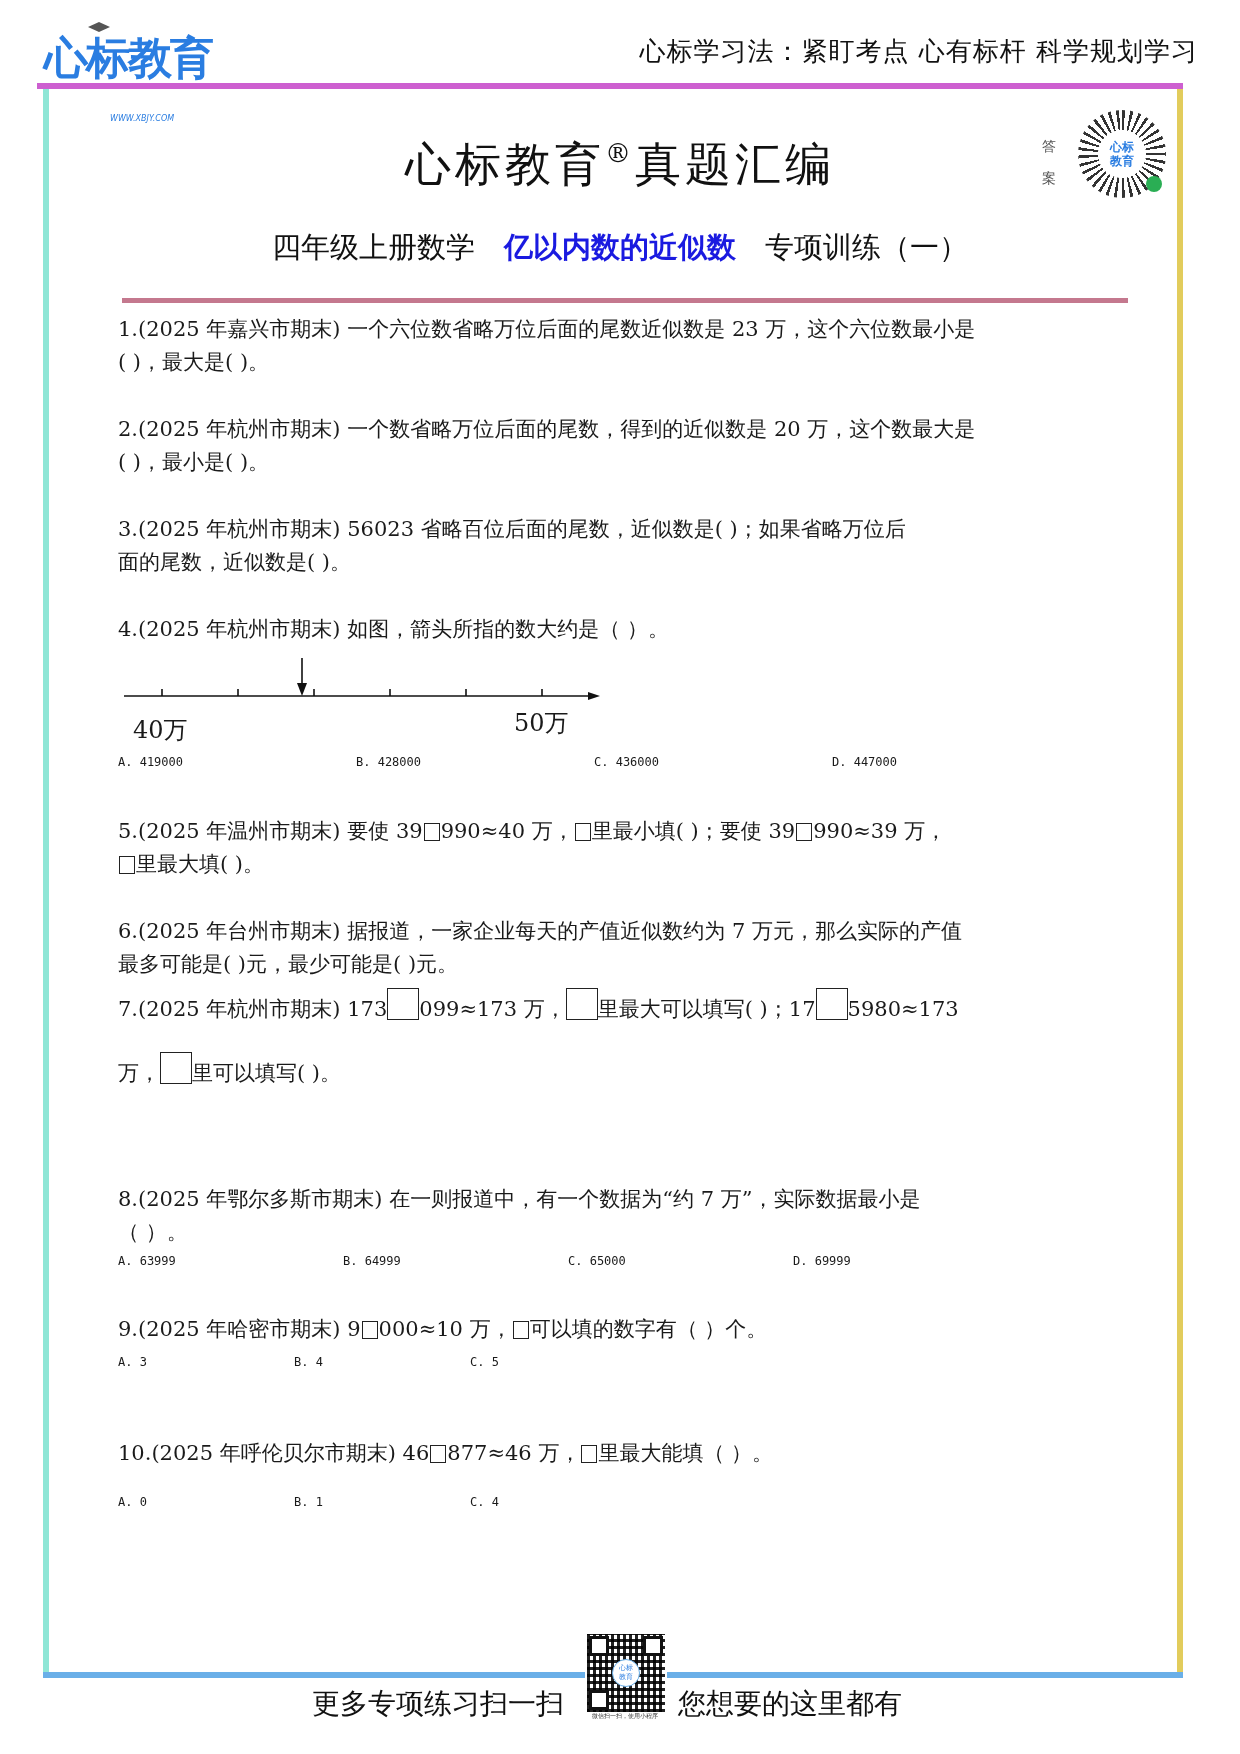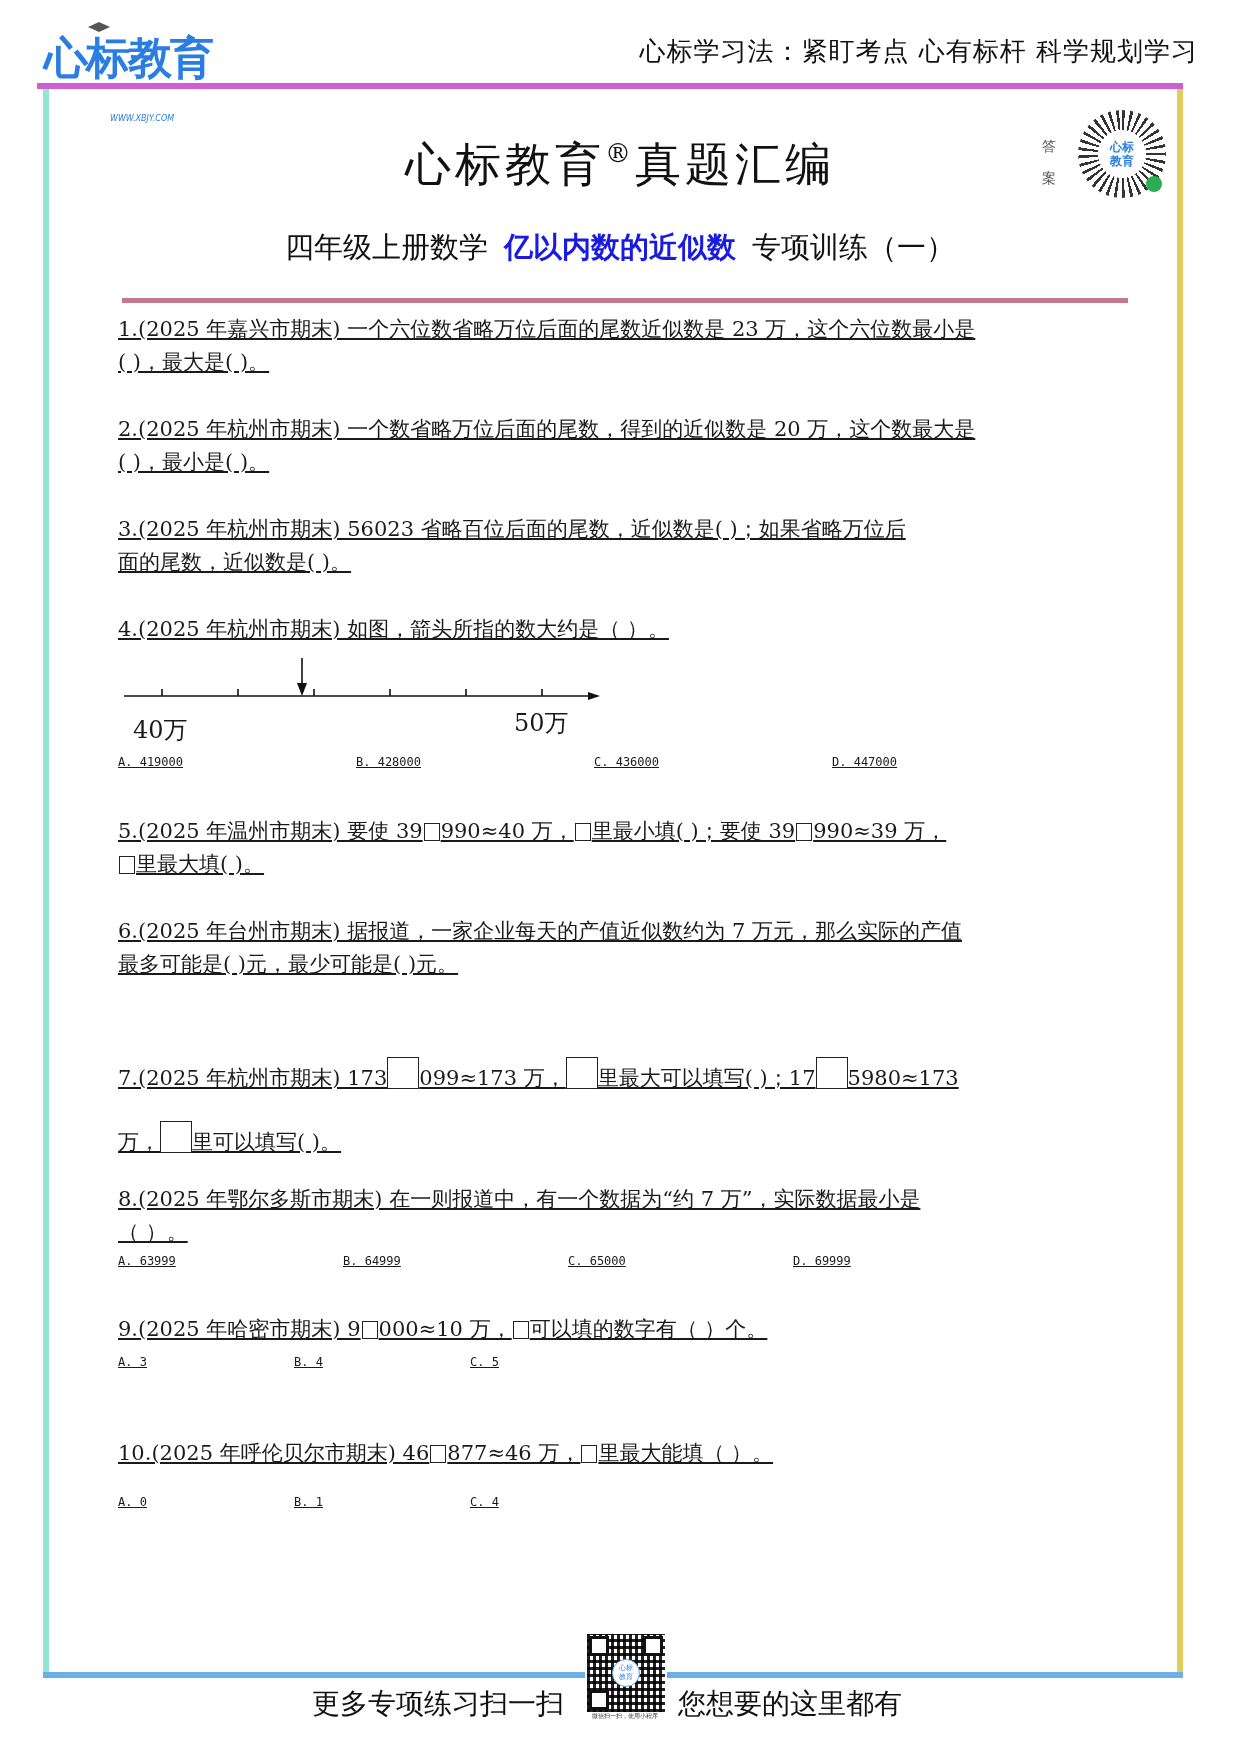--- a/index.html
+++ b/index.html
@@ -22,36 +22,36 @@
     .bar-left   { left: 43px; top: 89px; width: 6px; height: 1584px; background: #8fe6d6; }
     .bar-right  { left: 1177px; top: 89px; width: 6px; height: 1584px; background: #e2cc5c; }
     .bar-bottom { left: 43px; top: 1672px; width: 1140px; height: 6px; background: #6aafe8; }
 
     
     .title { left: 0; width: 1240px; top: 134px; text-align: center; font-size: 46px;
              letter-spacing: 4px; color: #111; }
     .title sup { font-size: 26px; vertical-align: 18px; }
     .subtitle { left: 0; width: 1240px; top: 228px; text-align: center;
                 font-family: "DejaVu Sans", sans-serif; font-size: 29px; color: #111; }
-    .subtitle .hl { color: #1a1ae0; font-weight: bold; margin: 0 16px; }
+    .subtitle .hl { color: #1a1ae0; font-weight: bold; margin: 0 29px; }
     .divider { left: 122px; top: 298px; width: 1006px; height: 5px; background: #c4788e; }
 
     .ans-label { left: 1042px; top: 130px; font-family: "DejaVu Sans", sans-serif;
                  font-size: 14px; color: #555; width: 16px; line-height: 32px; }
     .qr-mini { left: 1078px; top: 110px; width: 88px; height: 88px; border-radius: 50%;
                background: radial-gradient(circle, #fff 38%, transparent 39%),
                            repeating-conic-gradient(#333 0 4deg, #fff 4deg 11deg);
                display: flex; align-items: center; justify-content: center; }
     .qr-mini-text { font-family: "DejaVu Sans", sans-serif; font-size: 12px; color: #2a7de1;
                     font-weight: bold; text-align: center; line-height: 14px; width: 34px; }
     .qr-mini-badge { position: absolute; right: 4px; bottom: 6px; width: 16px; height: 16px;
                      border-radius: 50%; background: #2aae54; }
 
     
-    .q { left: 118px; width: 1020px; font-size: 21px; line-height: 33px; color: #1a1a1a; text-decoration: underline; }
+    .q { left: 118px; width: 1020px; font-size: 21px; line-height: 33px; color: #1a1a1a; }
     .opts { display: flex; font-family: "DejaVu Sans Mono", "Liberation Mono", monospace;
             font-size: 12px; line-height: 30px; }
     .opt { flex: none; }
     .box { display: inline-block; border: 1.5px solid #222; vertical-align: -3px; }
     .box-sm { width: 14px; height: 16px; margin: 0 1px; }
     .box-lg { width: 30px; height: 30px; vertical-align: -4px; }
 
     
     .numline { left: 122px; top: 650px; width: 500px; height: 100px; }
 
@@ -146,21 +146,21 @@
 <div class="abs q" style="top:815px">
   <div><span>5.(2025 年温州市期末) 要使 39</span><span class="box box-sm"></span><span>990≈40 万，</span><span class="box box-sm"></span><span>里最小填(          )；要使 39</span><span class="box box-sm"></span><span>990≈39 万，</span></div>
   <div><span class="box box-sm"></span><span>里最大填(          )。</span></div>
 </div>
 
 <div class="abs q" style="top:915px">
   <div>6.(2025 年台州市期末) 据报道，一家企业每天的产值近似数约为 7 万元，那么实际的产值</div>
   <div>最多可能是(          )元，最少可能是(          )元。</div>
 </div>
 
-<div class="abs q" style="top:1057px;line-height:38px">
+<div class="abs q" style="top:988px;line-height:38px">
   <div><span>7.(2025 年杭州市期末) 173</span><span class="box box-lg"></span><span>099≈173 万，</span><span class="box box-lg"></span><span>里最大可以填写(          )；17</span><span class="box box-lg"></span><span>5980≈173</span></div>
   <div style="margin-top:24px"><span>万，</span><span class="box box-lg"></span><span>里可以填写(          )。</span></div>
 </div>
 
 <div class="abs q" style="top:1183px">
   <div>8.(2025 年鄂尔多斯市期末) 在一则报道中，有一个数据为“约 7 万”，实际数据最小是</div>
   <div>（          ）。</div>
 </div>
 <div class="abs q opts" style="top:1246px">
   <span class="opt" style="width:225px">A. 63999</span>

